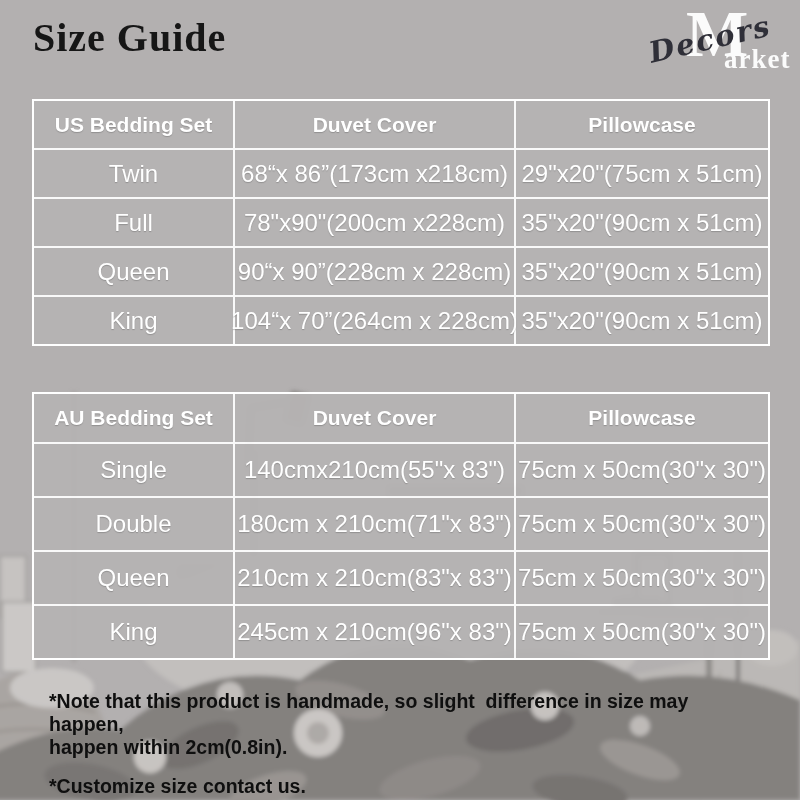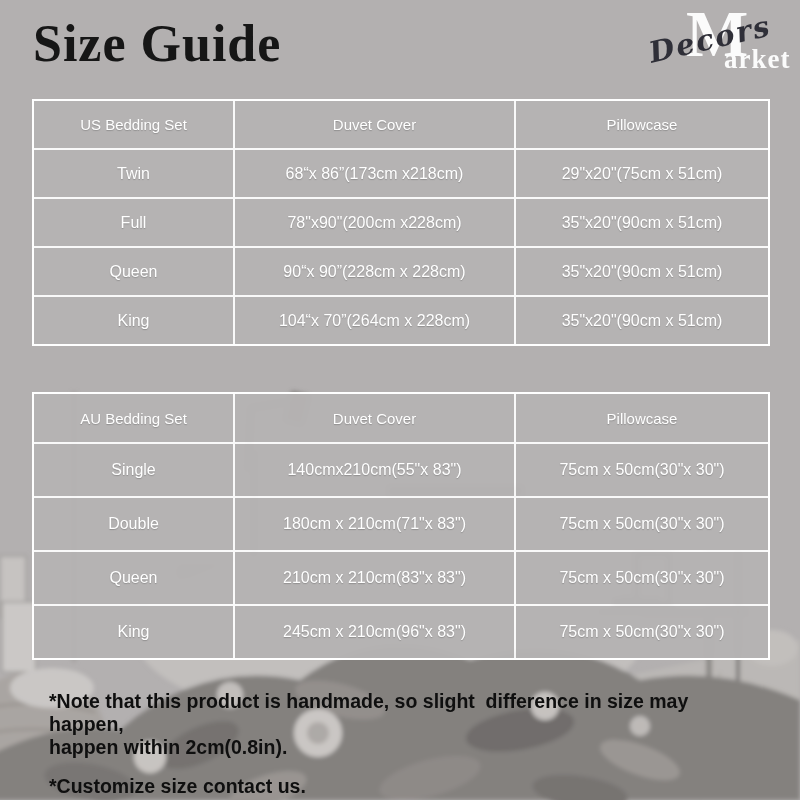--- a/index.html
+++ b/index.html
@@ -6,21 +6,21 @@
   body{width:800px;height:800px;overflow:hidden;background:#b2afaf;
        font-family:"Liberation Sans",sans-serif;}
   .stage{position:relative;width:800px;height:800px;overflow:hidden;}
 
   
   .scene{position:absolute;left:0;top:0;width:800px;height:800px;display:block;}
 
   
   .title{position:absolute;left:33px;top:14px;margin:0;
          font-family:"Liberation Serif",serif;font-weight:700;
-         font-size:52px;letter-spacing:1px;color:#161616;}
+         font-size:40px;letter-spacing:1px;color:#161616;}
 
   
   .logo{position:absolute;left:648px;top:6px;width:150px;height:84px;}
   .logo-m{position:absolute;left:38px;top:-8px;
           font-family:"Liberation Serif",serif;font-weight:700;
           font-size:66px;line-height:1.1;color:#fbfbfb;}
   .logo-script{position:absolute;left:0px;top:16px;
           font-family:"DejaVu Serif",serif;font-style:italic;font-weight:700;
           font-size:29px;color:#2f2f38;transform:rotate(-13deg);
           letter-spacing:2px;}
@@ -28,23 +28,23 @@
           font-family:"Liberation Serif",serif;font-weight:700;
           font-size:27px;color:#fbfbfb;letter-spacing:1px;}
 
   
   .size-table{position:absolute;left:32px;width:734px;display:grid;
       grid-template-columns:199px 279px 252px;gap:2px;
       background:rgba(255,255,255,0.92);border:2px solid rgba(255,255,255,0.92);}
   .t1{top:99px;grid-template-rows:47px repeat(4,47px);}
   .t2{top:392px;grid-template-rows:48px repeat(4,52px);}
   .cell{background:rgba(154,151,151,0.72);display:flex;align-items:center;
-      justify-content:center;color:#ffffff;font-size:16px;
+      justify-content:center;color:#ffffff;font-size:24px;
       text-shadow:0 1px 1px rgba(80,80,80,0.35);white-space:nowrap;}
-  .head{font-weight:400;font-size:15px;}
+  .head{font-weight:700;font-size:21px;}
 
   
   .notes{position:absolute;left:33px;top:674px;width:748px;color:#0f0f0f;
       font-weight:700;font-size:19.5px;line-height:1.18;}
   .notes p{margin:16px;white-space:pre-wrap;}
   .note-gap{margin-top:16px !important;}
 </style>
 </head>
 <body>
 

